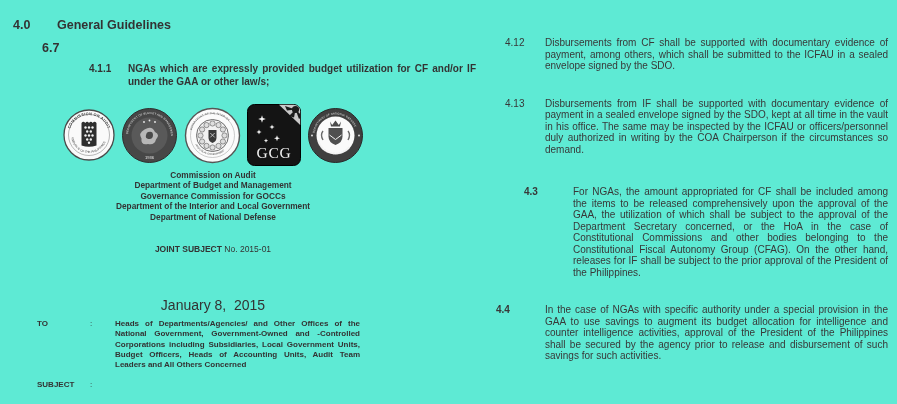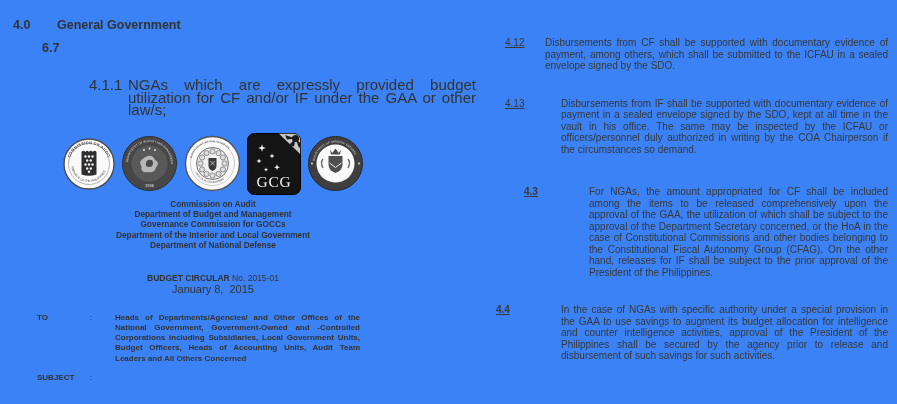--- a/index.html
+++ b/index.html
@@ -1,65 +1,65 @@
 <!DOCTYPE html>
 <html><head>
 <meta charset="utf-8">
 <style>
   html,body{margin:0;padding:0;background:#fff;}
   .page{
-    position:relative;width:897px;height:404px;background:#3b82f6;
+    position:relative;width:897px;height:404px;background:#5eead4;
     font-family:"Liberation Sans",sans-serif;color:#383838;overflow:hidden;
     filter:blur(0.2px);
   }
   
   .left-col{position:absolute;left:13px;top:19px;width:463px;}
   .o-row{display:flex;font-weight:bold;font-size:12.5px;line-height:13px;color:#333;}
   .o-row .num{flex-shrink:0;}
   .row-40 .num{width:44px;}
   .row-41{margin-left:29px;margin-top:10px;}
   .row-41 .num{width:31px;}
-  .row-411{margin-left:76px;margin-top:24px;font-weight:normal;font-size:15px;line-height:12.5px;}
+  .row-411{margin-left:76px;margin-top:8px;font-weight:bold;font-size:10px;line-height:12.5px;}
   .row-411 .num{width:39px;}
   .row-411 .txt{text-align:justify;width:348px;}
   .pre{white-space:pre-wrap;}
   
   .letterhead{width:400px;margin-top:15px;text-align:center;}
   .seals{display:flex;justify-content:center;align-items:center;gap:6px;height:64px;}
   .seals svg{display:block;}
   .agencies{margin-top:3px;font-weight:bold;font-size:8.3px;line-height:10.4px;color:#333;}
   .circular-line{margin-top:22px;font-size:8.5px;line-height:11px;color:#333;}
   .circular-line .jc{font-weight:bold;}
-  .date-line{font-size:11px;line-height:11px;color:#333;}
-  
-  .addressing{margin-top:18px;}
+  .date-line{font-size:14px;line-height:11px;color:#333;margin-top:45px;}
+  
+  .addressing{margin-top:8px;}
   .addr-row{display:flex;margin-left:24px;font-weight:bold;font-size:8px;line-height:10.3px;color:#333;}
   .addr-row + .addr-row{margin-top:9px;}
   .addr-label{width:53px;flex-shrink:0;}
   .addr-colon{width:25px;flex-shrink:0;font-weight:normal;}
   .addr-text{width:245px;text-align:justify;}
   
   .right-col{position:absolute;left:495px;top:37px;width:393px;}
   .item{display:flex;font-size:10px;line-height:11.5px;}
-  .item + .item{margin-top:26px;gap:16px;}
+  .item + .item{margin-top:26px;}
   .item.gap-lg{margin-top:31px;margin-left:28px;}
-  .item .inum{width:50px;flex-shrink:0;padding-left:10px;box-sizing:border-box;text-decoration:underline;}
+  .item .inum{width:50px;flex-shrink:0;padding-left:10px;box-sizing:border-box;}
   .item.bold-num .inum{font-weight:bold;padding-left:1px;}
   .item p{margin:0;text-align:justify;flex:1;}
 </style>
 </head>
 <body>
 
 <div class="page">
 
   <section class="left-col">
 
     <div class="o-row row-40">
       <span class="num">4.0</span>
-      <span class="txt">General Government</span>
+      <span class="txt">General Guidelines</span>
     </div>
 
     <div class="o-row row-41">
       <span class="num">6.7</span>
     </div>
 
     <div class="o-row row-411">
       <span class="num">4.1.1</span>
       <span class="txt">NGAs which are expressly provided budget utilization for CF and/or IF under the GAA or other law/s;</span>
     </div>
@@ -190,21 +190,21 @@
 
       <div class="agencies">
         <div>Commission on Audit</div>
         <div>Department of Budget and Management</div>
         <div>Governance Commission for GOCCs</div>
         <div>Department of the Interior and Local Government</div>
         <div>Department of National Defense</div>
       </div>
 
       <div class="circular-line">
-        <span class="jc">BUDGET CIRCULAR</span><span class="pre"> No. 2015-01</span>
+        <span class="jc">JOINT SUBJECT</span><span class="pre"> No. 2015-01</span>
       </div>
       <div class="date-line pre">January 8,  2015</div>
     </div>
 
     <div class="addressing">
       <div class="addr-row">
         <span class="addr-label">TO</span>
         <span class="addr-colon">:</span>
         <span class="addr-text">Heads of Departments/Agencies/ and Other Offices of the National Government, Government-Owned and -Controlled Corporations including Subsidiaries, Local Government Units, Budget Officers, Heads of Accounting Units, Audit Team Leaders and All Others Concerned</span>
       </div>

